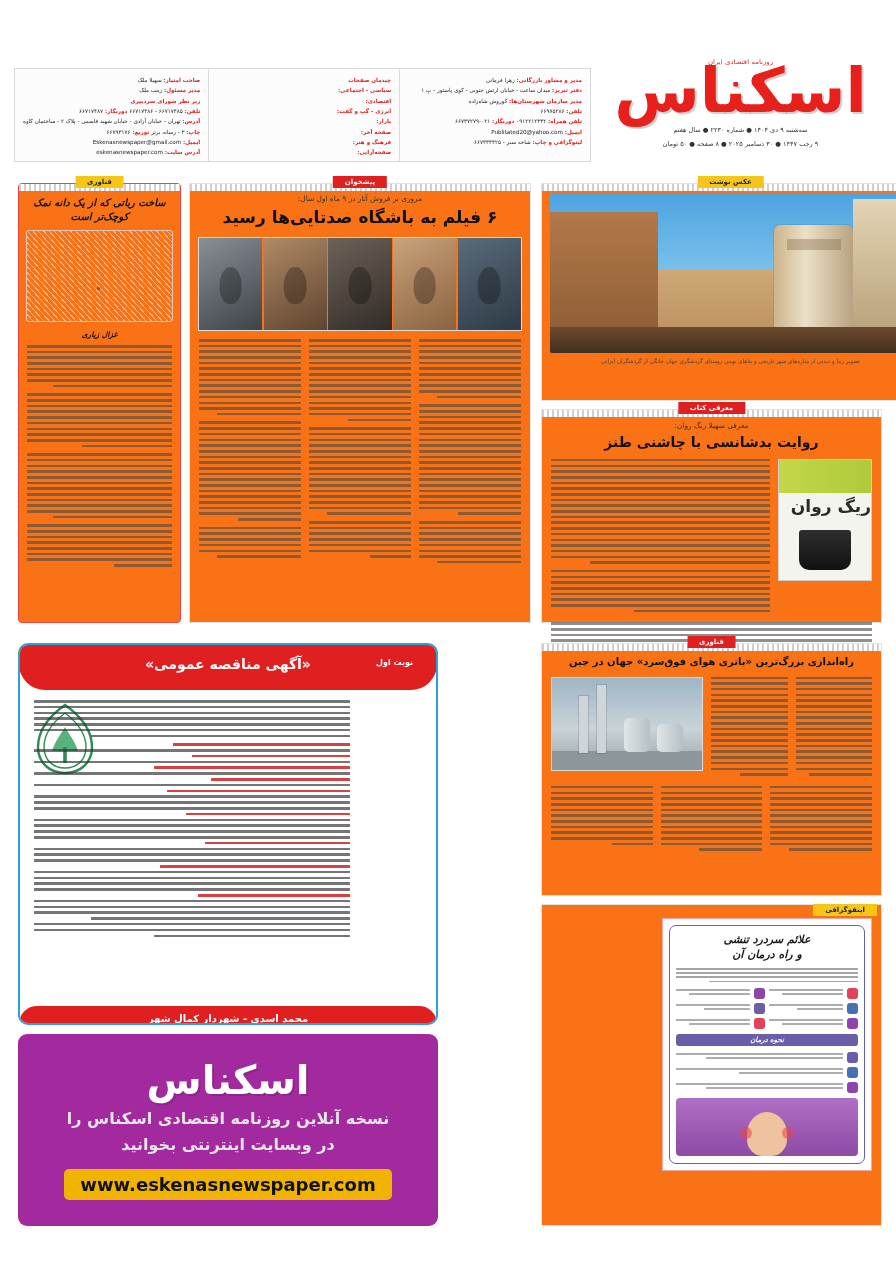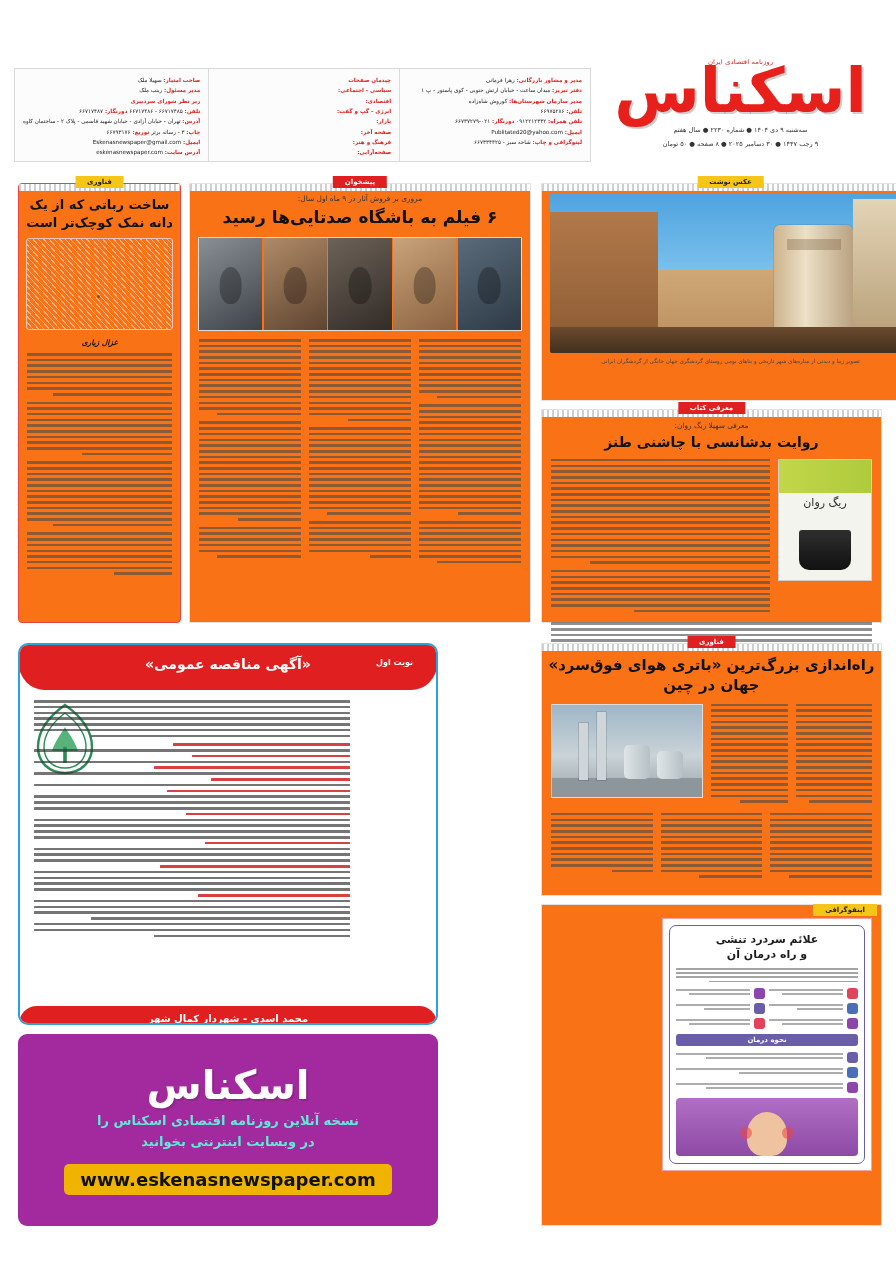--- a/index.html
+++ b/index.html
@@ -35,21 +35,21 @@
 
   .kicker{font-size:7.4px;color:#333;text-align:center;margin:10px 8px 3px;}
   .hl{font-weight:700;text-align:center;color:#111;line-height:1.35;}
   .ln{height:2.6px;background:#4a4a4a;opacity:.62;margin-bottom:3.1px;border-radius:.6px;}
   .ln.s{width:62%} .ln.m{width:82%} .ln.xs{width:40%}
   .blk{margin-bottom:6px;}
 
   
   #tech{right:auto;left:18px;top:183px;width:163px;height:440px;
         border:1.4px solid #e8453f;border-radius:4px;}
-  #tech .hl{font-size:13px;margin:12px 7px 7px;}
+  #tech .hl{font-size:10px;margin:12px 7px 7px;font-style:italic;}
   .tech-photo{margin:0 7px 8px;height:90px;border-radius:3px;
     background:linear-gradient(160deg,#f6b9b3,#efa79f 45%,#f3b2ab);
     background-image:repeating-linear-gradient(48deg,rgba(255,255,255,.45) 0 1px,rgba(0,0,0,0) 1px 4px);
     border:1px solid #e9c6c1;position:relative;}
   .tech-photo:after{content:"";position:absolute;left:48%;top:62%;width:3px;height:3px;
     background:#7d4a46;border-radius:50%;}
   .byline{text-align:center;font-size:7.5px;font-weight:700;color:#111;margin:2px 0 6px;font-style:italic;}
   .tech-body{padding:0 8px;}
 
   
@@ -86,22 +86,22 @@
 
   
   #book{left:541px;width:341px;top:409px;height:214px;border:1px solid #e2e2e2;}
   #book .kicker{margin-top:11px;}
   #book .hl{font-size:14px;margin:0 10px 7px;}
   .book-row{display:flex;gap:8px;padding:0 9px;}
   .book-cover{width:92px;height:120px;flex:none;border:1px solid #cfcfcf;position:relative;
     background:#f4f4ef;overflow:hidden;}
   .bc-top{position:absolute;left:0;right:0;top:0;height:28%;
     background:linear-gradient(90deg,#c3d64a,#aecb3c);}
-  .bc-title{position:absolute;left:0;right:0;top:30%;text-align:center;
-    font-size:11px;font-weight:400;color:#2b2b2b;}
+  .bc-title{position:absolute;left:0;right:0;top:30%;text-align:right;
+    font-size:17px;font-weight:700;color:#2b2b2b;}
   .bc-art{position:absolute;left:22%;right:22%;bottom:8%;height:34%;
     background:linear-gradient(180deg,#2e2e2e,#111);border-radius:3px 3px 10px 10px;}
 
   
   #tender{left:18px;width:420px;top:643px;height:382px;
     border:2px solid #29a3dc;border-radius:10px;background:#fff;overflow:hidden;}
   .t-head{position:relative;height:46px;background:#e02020;
     border-radius:0 0 26px 26px;margin:-1px -1px 0;}
   .t-head .t-title{position:absolute;left:0;right:0;top:12px;text-align:center;
     font-size:14px;font-weight:700;color:#fff;}
@@ -110,35 +110,35 @@
   .t-body{padding:10px 86px 4px 14px;}
   .t-body .ln{background:#333;opacity:.68;height:2.5px;margin-bottom:3.3px;}
   .t-body .ln.red{background:#d02020;opacity:.85;}
   .t-foot{position:absolute;left:-1px;right:-1px;bottom:-1px;height:18px;background:#e02020;
     border-radius:26px 26px 0 0;}
   .t-foot span{display:block;text-align:center;padding-top:7px;font-size:10px;
     font-weight:700;color:#fff;}
 
   
   #china{left:541px;width:341px;top:643px;height:253px;border:1px solid #e2e2e2;}
-  #china .hl{font-size:15px;margin:11px 3px 8px;}
+  #china .hl{font-size:10px;margin:11px 3px 8px;}
   .china-row{display:flex;gap:8px;padding:0 9px;}
   .china-photo{width:150px;height:92px;flex:none;border:1px solid #ddd;position:relative;
     overflow:hidden;background:linear-gradient(180deg,#9fb6c6,#c9d3d8 55%,#9aa4a8);}
   .cp-stack{position:absolute;bottom:18%;width:9px;background:#cfd6da;
     box-shadow:0 0 0 1px rgba(0,0,0,.12);}
   .cp-base{position:absolute;left:0;right:0;bottom:0;height:20%;background:#8d969a;}
   .cp-tank{position:absolute;bottom:19%;width:26px;height:34px;border-radius:5px;
     background:linear-gradient(90deg,#dfe5e8,#b6c0c5);}
 
   
   #info{left:541px;width:341px;top:904px;height:322px;border:1px solid #e2e2e2;}
   .ig-row{display:flex;gap:9px;padding:13px 9px 0;}
   .ig-card{width:196px;flex:none;border:1px solid #f0a9a0;background:#fff;padding:6px;}
-  .ig-inner{border:1px solid #6b5ea8;border-radius:7px;padding:7px 6px;}
+  .ig-inner{border:1px solid #6b5ea8;border-radius:7px;padding:7px 6px;font-style:italic;}
   .ig-title{text-align:center;font-size:11px;font-weight:700;color:#1b1b1b;line-height:1.35;}
   .ig-sub{margin-top:5px}
   .ig-sub .ln{height:1.9px;margin-bottom:2.4px;opacity:.5;}
   .ig-items{margin-top:6px;}
   .ig-it{display:flex;align-items:flex-start;gap:4px;margin-bottom:4px;}
   .ig-ico{width:11px;height:11px;border-radius:3px;flex:none;background:#6b5ea8;}
   .ig-ico.p{background:#8e44ad}.ig-ico.r{background:#e0435a}.ig-ico.b{background:#4a6fb5}
   .ig-tx{flex:1;padding-top:1px;}
   .ig-tx .ln{height:1.7px;margin-bottom:2px;opacity:.45;}
   .ig-banner{margin:5px 0 5px;text-align:center;font-size:7px;font-weight:700;
@@ -152,21 +152,21 @@
   .ig-face:after{content:"";position:absolute;right:-7px;top:34%;width:12px;height:12px;
     border-radius:50%;background:rgba(233,70,70,.55);}
   .ig-side{flex:1;padding-top:4px;}
   .ig-side p{margin:0;font-size:10.5px;line-height:1.95;color:#1a1a1a;text-align:justify;}
 
   
   #promo{left:18px;width:420px;top:1034px;height:192px;background:#a32a9e;border-radius:9px;
     display:flex;flex-direction:column;align-items:center;justify-content:center;border:none;}
   .pr-logo{font-size:40px;font-weight:700;color:#fff;line-height:1;letter-spacing:-1px;
     text-shadow:2px 2px 0 rgba(0,0,0,.12);margin-bottom:6px;}
-  .pr-t{font-size:13px;color:#5eead4;font-weight:700;line-height:1.6;text-align:center;}
+  .pr-t{font-size:16px;color:#e5e5e5;font-weight:700;line-height:1.6;text-align:center;}
   .pr-url{margin-top:12px;background:#f0b400;color:#111;font-size:18px;font-weight:700;
     padding:5px 16px;border-radius:5px;direction:ltr;font-family:"DejaVu Sans",sans-serif;}
 </style>
 </head>
 <body>
 
 <div class="page">
 
   <div class="masthead">
 

